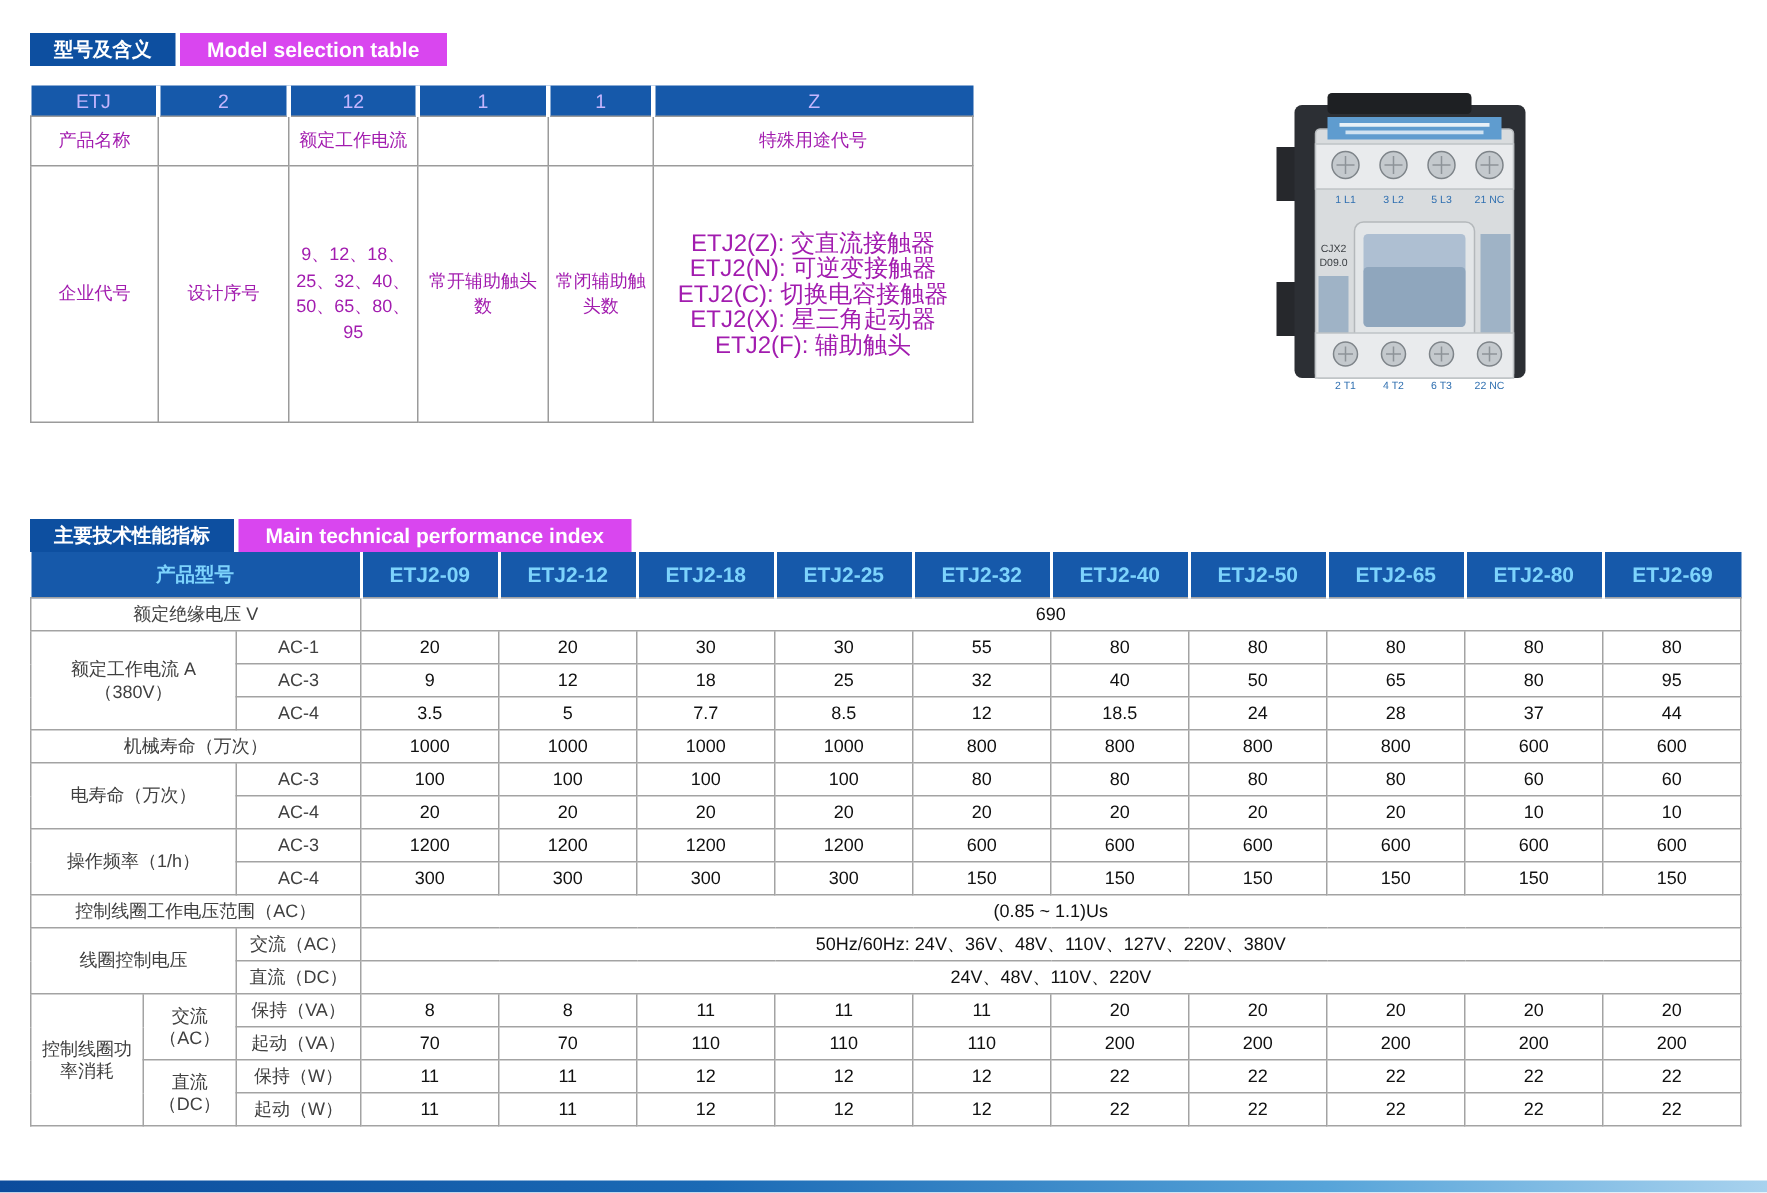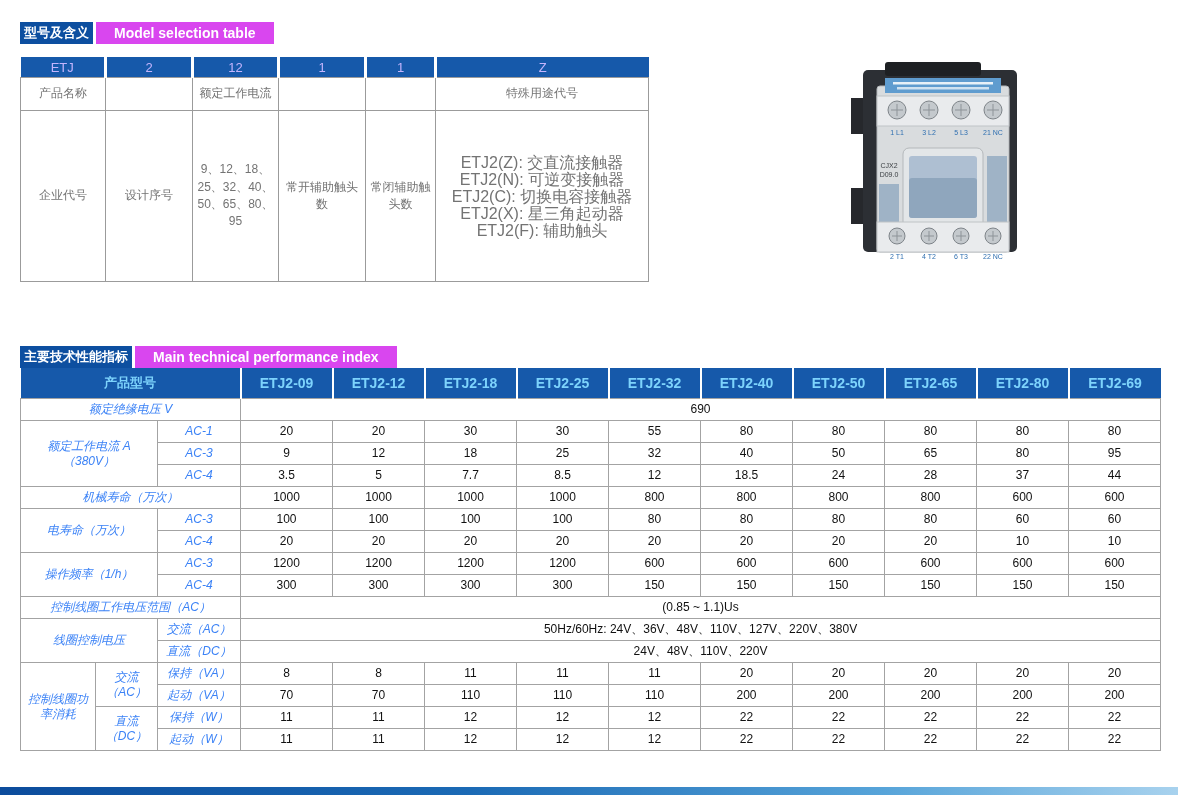--- a/index.html
+++ b/index.html
@@ -3,58 +3,58 @@
 <meta charset="utf-8">
 <style>
   html,body{margin:0;padding:0;}
   body{
     width:1178px;height:795px;position:relative;background:#ffffff;
     font-family:"Liberation Sans","DejaVu Sans",sans-serif;color:#1a1a1a;overflow:hidden;
   }
   
   .section-header{position:absolute;left:20px;white-space:nowrap;font-size:0;}
   .badge{display:inline-block;height:22px;line-height:22px;color:#fff;font-weight:bold;vertical-align:top;}
-  .badge-dark{background:#0d4fa0;font-size:13px;padding:0 4px;}
+  .badge-dark{background:#0d4fa0;font-size:13px;padding:0 16px;}
   .badge-light{background:#d946ef;font-size:14px;padding:0 18px;margin-left:3px;}
   #section1-header{top:22px;}
   #section2-header{top:346px;}
 
   
   #model-table{
     position:absolute;top:57px;left:20px;width:628px;
     border-collapse:collapse;table-layout:fixed;
   }
   #model-table th{
     background:#1659aa;color:#c4b5fd;font-weight:normal;font-size:13px;height:20px;
     padding:0;border:none;border-left:3px solid #fff;
   }
   #model-table th:first-child{border-left:none;}
   #model-table td{
     border:1px solid #9b9b9b;font-size:12px;text-align:center;vertical-align:middle;
-    padding:2px 3px;line-height:1.45;color:#737373;background:#fff;
+    padding:2px 3px;line-height:1.45;color:#a21caf;background:#fff;
   }
   #model-table tr.mt-meaning td{height:28px;}
   #model-table tr.mt-detail td{height:166px;}
   .special-codes-cell div{line-height:17px;font-size:16px;white-space:nowrap;}
 
   
   #perf-table{
     position:absolute;top:368px;left:20px;width:1138px;
     border-collapse:collapse;table-layout:fixed;
   }
   #perf-table th{
     background:#1659aa;color:#7dd3fc;font-weight:bold;height:30px;padding:0;
     border:none;border-left:2px solid #fff;font-size:14px;
   }
   #perf-table th:first-child{border-left:none;font-size:13px;}
   #perf-table td{
     border:1px solid #a3a3a3;font-size:12px;text-align:center;vertical-align:middle;
     height:21px;padding:0 2px;line-height:1.25;background:#fff;color:#111;
   }
-  #perf-table td.lbl{color:#3b82f6;font-style:italic;}
+  #perf-table td.lbl{color:#404040;}
 
   
   #product-photo{position:absolute;left:845px;top:60px;width:190px;height:200px;}
 
   
   #footer-bar{
     position:absolute;left:0;bottom:0;width:1178px;height:8px;
     background:linear-gradient(90deg,#0c4c9c 0%,#1b6ab5 40%,#57a4d9 75%,#a8d2ee 100%);
   }
 </style>

